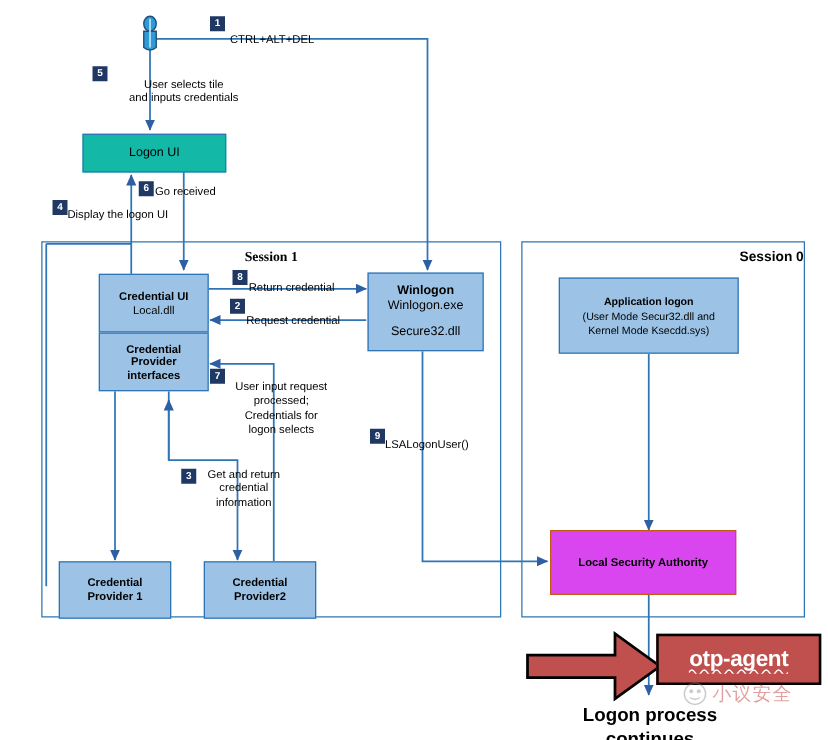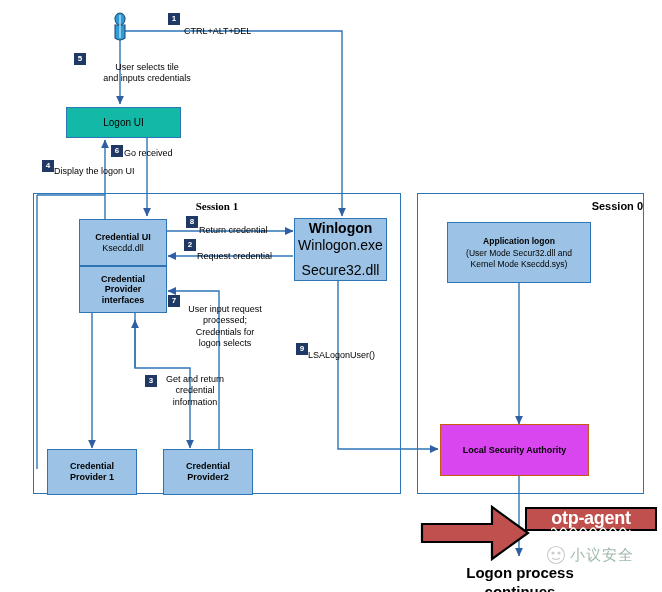--- a/index.html
+++ b/index.html
@@ -115,21 +115,21 @@
   }
   .watermark {
     position: absolute;
     display: flex;
     align-items: center;
     gap: 4px;
     opacity: 0.42;
   }
   .wm-text {
     font-size: 15px;
-    color: #14532d;
+    color: #b91c1c;
     font-family: Liberation Sans, sans-serif;
     letter-spacing: 1px;
   }
   .user-icon {
     position: absolute;
   }
 </style>
 </head>
 <body>
 
@@ -195,30 +195,30 @@
   <div class="frame" style="left:417px; top:193px; width:227px; height:301px;">
     <div class="frame-title" style="top:6px;text-align:right;">Session 0</div>
   </div>
 
   <div class="node node-white" style="left:66px; top:107px; width:115px; height:31px; font-size:10px;">
     <span class="sub-n">Logon UI</span>
   </div>
 
   <div class="node node-blue" style="left:79px; top:219px; width:88px; height:47px; font-size:9px;">
     <span class="title-b">Credential UI</span>
-    <span class="sub-n">Ksecdd.dll</span>
+    <span class="sub-n">Local.dll</span>
   </div>
 
   <div class="node node-blue" style="left:79px; top:266px; width:88px; height:47px; font-size:9px;">
     <span class="title-b" style="white-space:pre-line;">Credential
 Provider
 interfaces</span>
   </div>
 
-  <div class="node node-blue" style="left:294px; top:218px; width:93px; height:63px; font-size:14px;">
+  <div class="node node-blue" style="left:294px; top:218px; width:93px; height:63px; font-size:10px;">
     <span class="title-b">Winlogon</span>
     <span class="sub-n">Winlogon.exe</span>
     <span class="sub-n" style="margin-top:9px;">Secure32.dll</span>
   </div>
 
   <div class="node node-blue" style="left:47px; top:449px; width:90px; height:46px; font-size:9px;">
     <span class="title-b" style="white-space:pre-line;">Credential
 Provider 1</span>
   </div>
 
@@ -230,21 +230,21 @@
   <div class="node node-blue" style="left:447px; top:222px; width:144px; height:61px; font-size:8.5px;">
     <span class="title-b">Application logon</span>
     <span class="sub-n" style="white-space:pre-line; margin-top:2px;">(User Mode Secur32.dll and
 Kernel Mode Ksecdd.sys)</span>
   </div>
 
   <div class="node node-orange" style="left:440px; top:424px; width:149px; height:52px; font-size:9px;">
     <span class="title-b">Local Security Authority</span>
   </div>
 
-  <div class="node node-red" style="left:525px; top:507px; width:132px; height:24px;">
+  <div class="node node-red" style="left:525px; top:507px; width:132px; height:41px;">
     <span class="otp-text">
       <span>otp-agent</span>
       <svg class="squiggle" viewBox="0 0 96 5" preserveAspectRatio="none">
         <path d="M0,4 Q3,0 6,4 T12,4 T18,4 T24,4 T30,4 T36,4 T42,4 T48,4 T54,4 T60,4 T66,4 T72,4 T78,4 T84,4 T90,4 T96,4" fill="none" stroke="#ffffff" stroke-width="1.3"></path>
       </svg>
     </span>
   </div>
 
   <div class="badge" style="left:168px; top:13px;">1</div>
   <div class="badge" style="left:184px; top:239px;">2</div>

